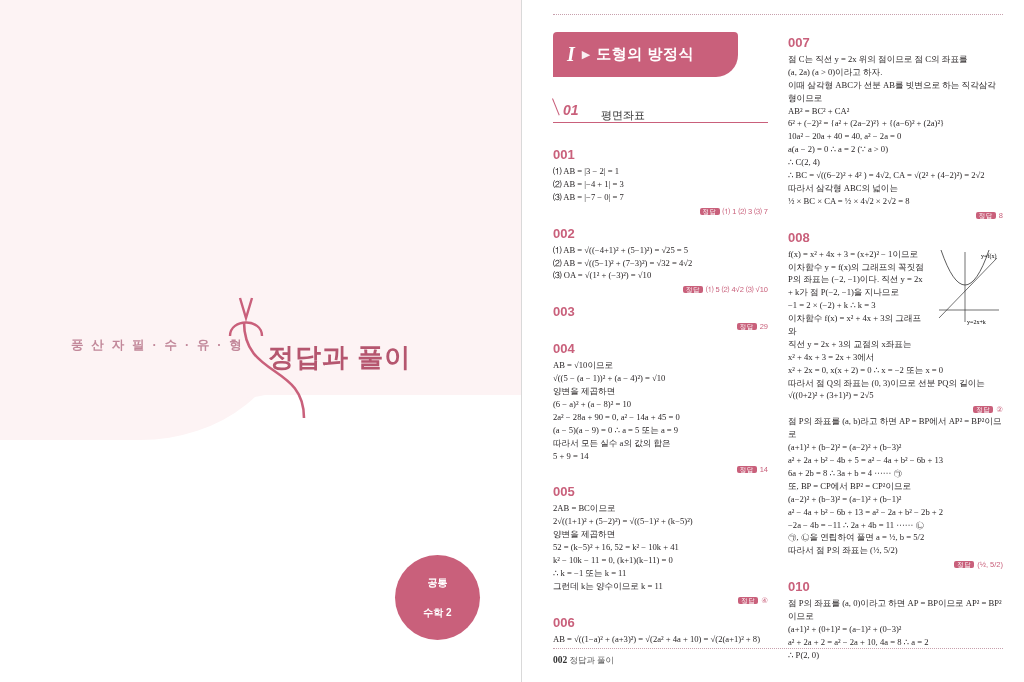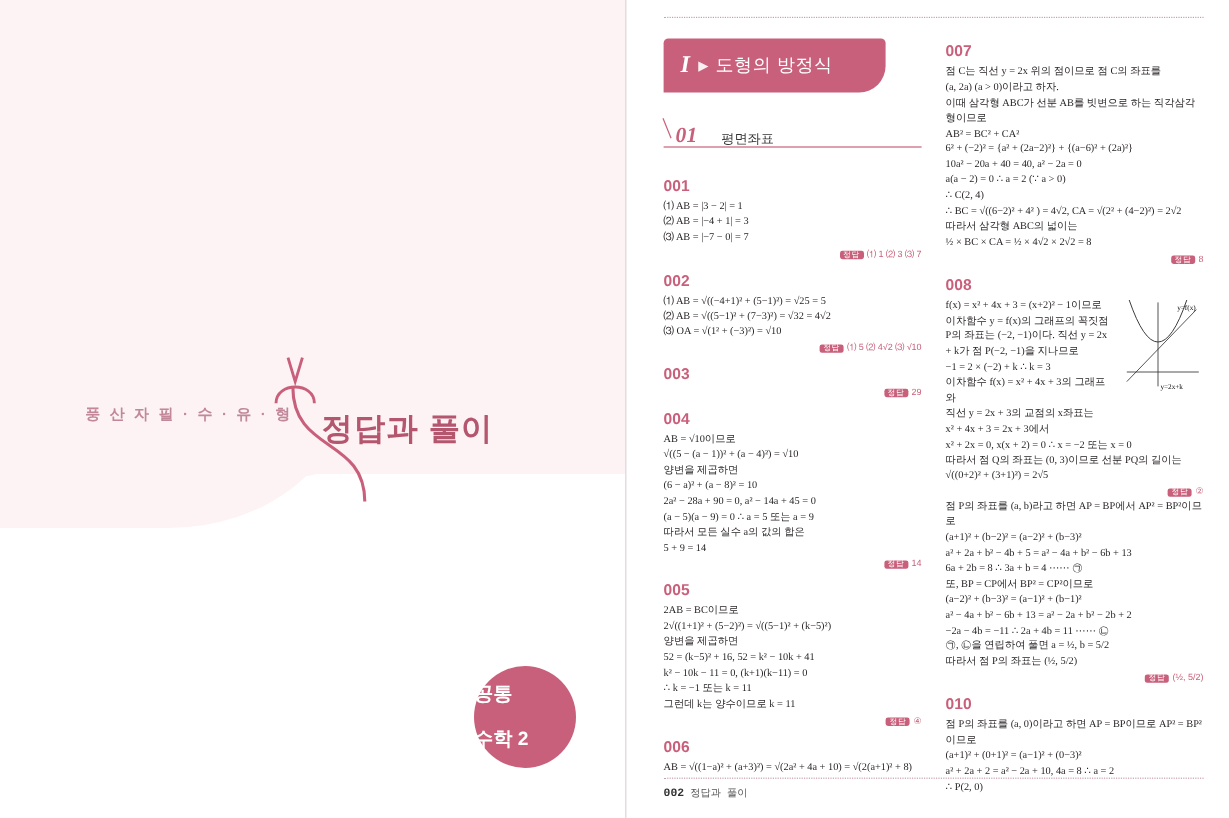--- a/index.html
+++ b/index.html
@@ -41,22 +41,22 @@
     font-size:26px;font-weight:bold;color:#b5566f;
     font-family:"Liberation Sans", sans-serif;
     letter-spacing:1px;
   }
   .badge{
     position:absolute;left:395px;top:555px;width:85px;height:85px;
     border-radius:50%;
     background:#c9607b;
     color:#ffffff;
     font-family:"Liberation Sans", sans-serif;
-    font-weight:bold;font-size:16px;
-    display:flex;flex-direction:column;justify-content:center;
+    font-weight:bold;font-size:10px;
+    display:flex;flex-direction:column;align-items:center;justify-content:center;
     line-height:1.35;
     gap:16px;
   }
   .cover-divider{
     position:absolute;left:521px;top:0;width:1px;height:682px;background:#d9d9d9;
   }
 
   
   .sheet{
     position:absolute;left:523px;top:0;width:501px;height:682px;
@@ -69,52 +69,52 @@
   .rule-top{
     position:absolute;left:30px;top:14px;width:450px;height:0;
     border-top:1px dotted #c8a0ad;
   }
   .rule-bottom{
     position:absolute;left:30px;top:648px;width:450px;height:0;
     border-top:1px dotted #c8a0ad;
   }
   .footer{
     position:absolute;left:30px;top:655px;
-    font-family:Liberation Mono, monospace;font-size:8.5px;color:#555;
+    font-family:Liberation Serif, serif;font-size:8.5px;color:#555;
   }
   .footer b{font-size:9.5px;color:#333;}
 
   
   .chapter-banner{
     position:absolute;left:30px;top:32px;width:185px;height:45px;
     background:#c9607b;
     border-top-left-radius:4px;border-bottom-right-radius:22px;
     border-top-right-radius:4px;
     color:#fff;
     display:flex;align-items:center;
     font-family:"Liberation Sans", sans-serif;
   }
   .chapter-num{
     font-family:"Liberation Serif", serif;font-style:italic;font-weight:bold;
     font-size:20px;margin-left:14px;
   }
   .chapter-arrow{margin:0 6px 0 7px;font-size:11px;opacity:.9;}
-  .chapter-title{font-size:15px;font-weight:normal;letter-spacing:.5px;}
+  .chapter-title{font-size:15px;font-weight:bold;letter-spacing:.5px;}
 
   
   .section-head{
     position:absolute;left:30px;top:100px;width:215px;
   }
   .section-line{
     position:absolute;left:0;top:22px;width:215px;border-top:1.4px solid #c9607b;
   }
   .section-num{
     position:absolute;left:10px;top:2px;
-    font-family:Liberation Serif, serif;
-    font-size:18px;font-weight:bold;color:#c9607b;font-style:italic;
+    font-family:Liberation Sans, sans-serif;
+    font-size:14px;font-weight:bold;color:#c9607b;font-style:italic;
   }
   .section-name{
     position:absolute;left:48px;top:8px;
     font-family:"Liberation Sans", sans-serif;
     font-size:11px;font-weight:normal;color:#333;
   }
   .section-tick{
     position:absolute;left:2px;top:-4px;width:10px;height:18px;
     border-left:1.4px solid #c9607b;
     transform:rotate(-22deg);

